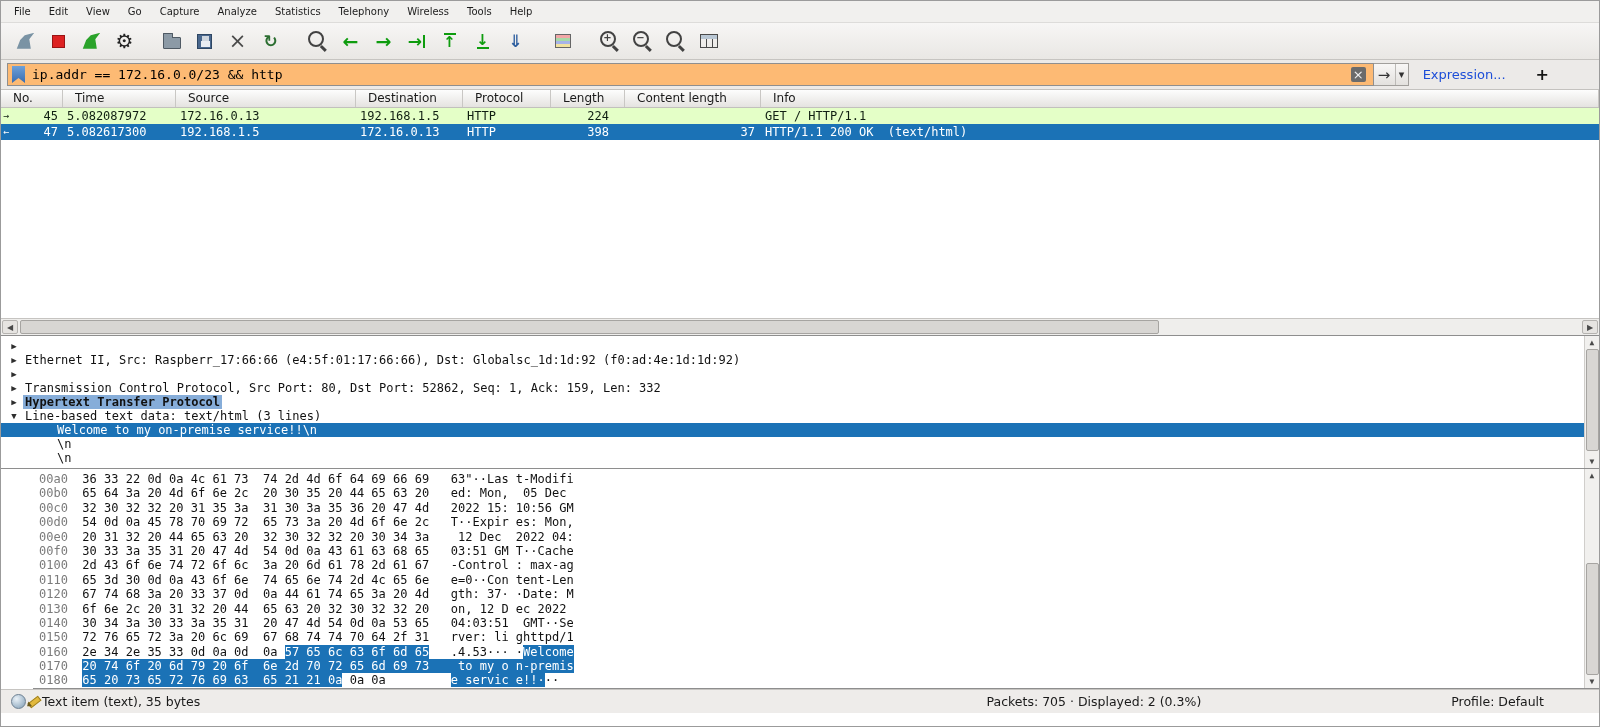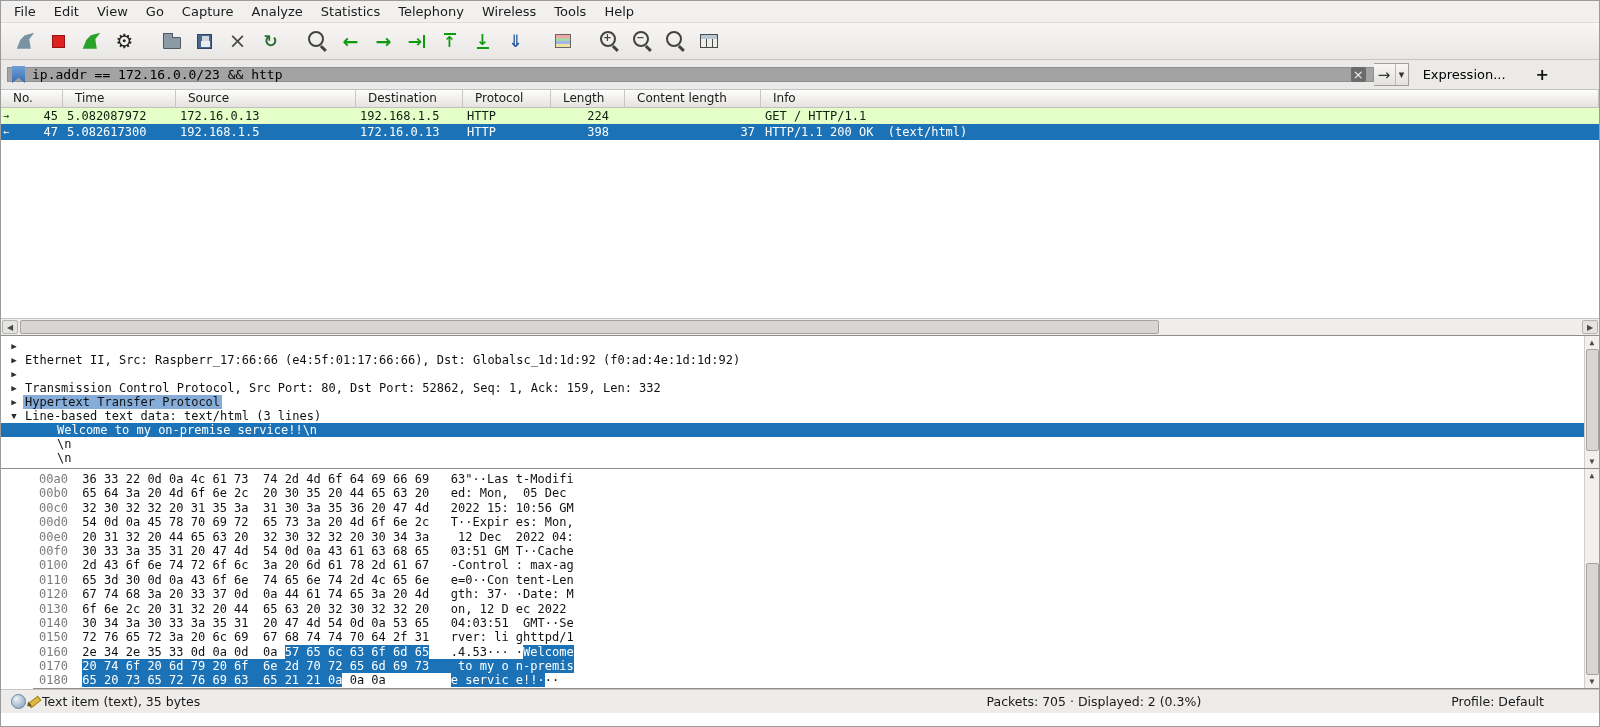--- a/index.html
+++ b/index.html
@@ -14,21 +14,21 @@
     overflow: hidden;
   }
 
   
   .menubar {
     height: 22px; flex: 0 0 22px;
     background: #f1f0ee;
     border-bottom: 1px solid #dddcda;
     display: flex; align-items: center;
     padding: 0 4px;
-    font-size: 13px; color: #1c1c1c;
+    font-size: 10px; color: #1c1c1c;
   }
   .menu-item { padding: 2px 9px; white-space: nowrap; }
 
   
   .toolbar {
     height: 37px; flex: 0 0 37px;
     background: linear-gradient(#f7f6f5, #e9e7e4);
     border-bottom: 1px solid #c6c4c1;
     display: flex; align-items: center;
     padding: 0 8px;
@@ -92,22 +92,22 @@
 
   
   .filterbar {
     height: 30px; flex: 0 0 30px;
     background: #eceae8;
     border-bottom: 1px solid #c4c2bf;
     display: flex; align-items: center;
     padding: 0 42px 0 6px;
   }
   .filter-input {
-    flex: 1; height: 15px;
-    background: #a3a3a3;
+    flex: 1; height: 23px;
+    background: #fdba74;
     border: 1px solid #8f8f8f;
     display: flex; align-items: center;
     padding: 0 4px 0 4px;
   }
   .bookmark { width: 13px; height: 17px; flex: 0 0 13px; margin-right: 7px;
     background: linear-gradient(#6ea0d8, #3a6db0);
     clip-path: polygon(0 0, 100% 0, 100% 100%, 50% 70%, 0 100%); }
   .filter-text {
     flex: 1;
     font-family: "DejaVu Sans Mono", monospace;
@@ -116,21 +116,21 @@
   .filter-clear { width: 15px; height: 15px; flex: 0 0 15px; border-radius: 2px; background: #6b6b6b;
     display: flex; align-items: center; justify-content: center; margin-right: 3px; }
   .filter-clear::before { content: "×"; color: #f2f2f2; font-size: 13px; line-height: 1; }
   .filter-apply-group { display: flex; align-items: stretch; height: 23px;
     border: 1px solid #a19f9c; border-left: none;
     background: linear-gradient(#f8f7f6, #e3e1de); }
   .filter-apply { width: 21px; display: flex; align-items: center; justify-content: center; }
   .filter-apply::before { content: "→"; font-size: 15px; color: #333; }
   .filter-dropdown { width: 13px; display: flex; align-items: center; justify-content: center; border-left: 1px solid #bcbab7; }
   .filter-dropdown::before { content: "▾"; font-size: 11px; color: #333; }
-  .expr { padding: 3px 8px; margin-left: 6px; font-size: 13px; color: #000000; white-space: nowrap; }
+  .expr { padding: 3px 8px; margin-left: 6px; font-size: 13px; color: #1d4ed8; white-space: nowrap; }
   .filter-add { margin-left: 14px; padding: 0 8px; font-size: 16px; font-weight: bold; color: #151515; }
 
   
   .packet-area {
     height: 228px; flex: 0 0 228px;
     background: #ffffff;
     overflow: hidden;
     font-family: "DejaVu Sans Mono", monospace; font-size: 12px;
   }
   .pl-header {
@@ -192,21 +192,21 @@
     border-bottom: 1px solid #8e8e8e;
     background: #ffffff;
     display: flex;
     font-family: "DejaVu Sans Mono", monospace; font-size: 12px; color: #111;
   }
   .dt-body { flex: 1; padding-top: 3px; overflow: hidden; }
   .dt-row { height: 14px; display: flex; align-items: center; line-height: 14px; white-space: pre; }
   .dt-arrow { width: 14px; flex: 0 0 14px; margin-left: 6px; font-size: 9px; color: #2e2e2e; text-align: center; }
   .dt-text { margin-left: 2px; padding: 0 2px; }
   .dt-row.child .dt-text { margin-left: 34px; }
-  .dt-row.inactive .dt-text { background: #86add9; }
+  .dt-row.inactive .dt-text { background: #86add9; font-weight: bold; }
   .dt-row.selected { background: #1b72b6; color: #ffffff; align-items: flex-end; }
 
   
   .hexpane {
     flex: 1 1 auto;
     background: #ffffff;
     border-bottom: 1px solid #8e8e8e;
     display: flex;
     font-family: "DejaVu Sans Mono", monospace; font-size: 12px; color: #111; margin-left: 32px;
   }

